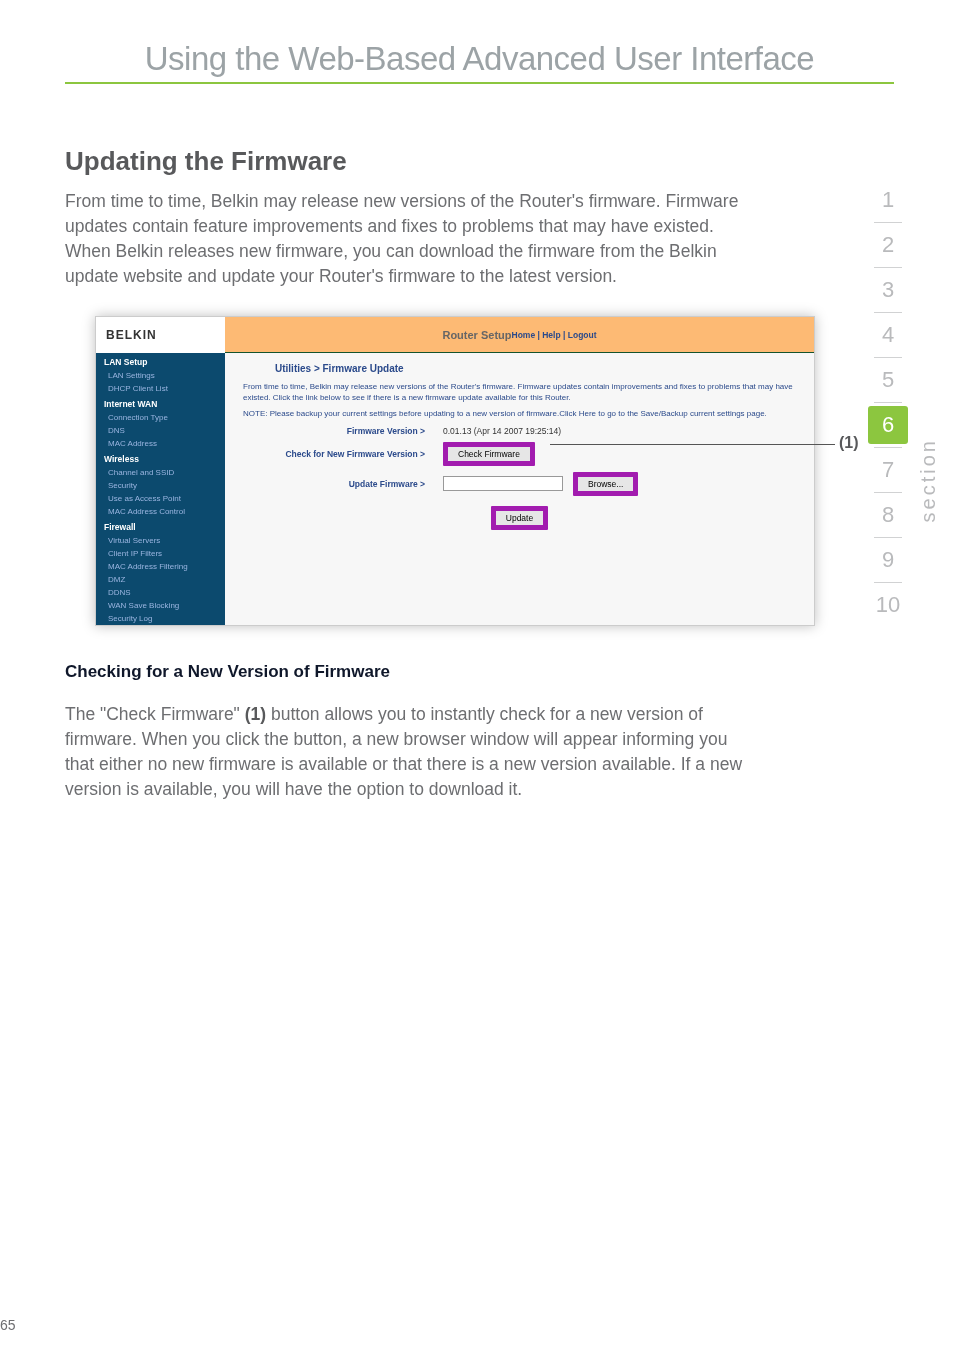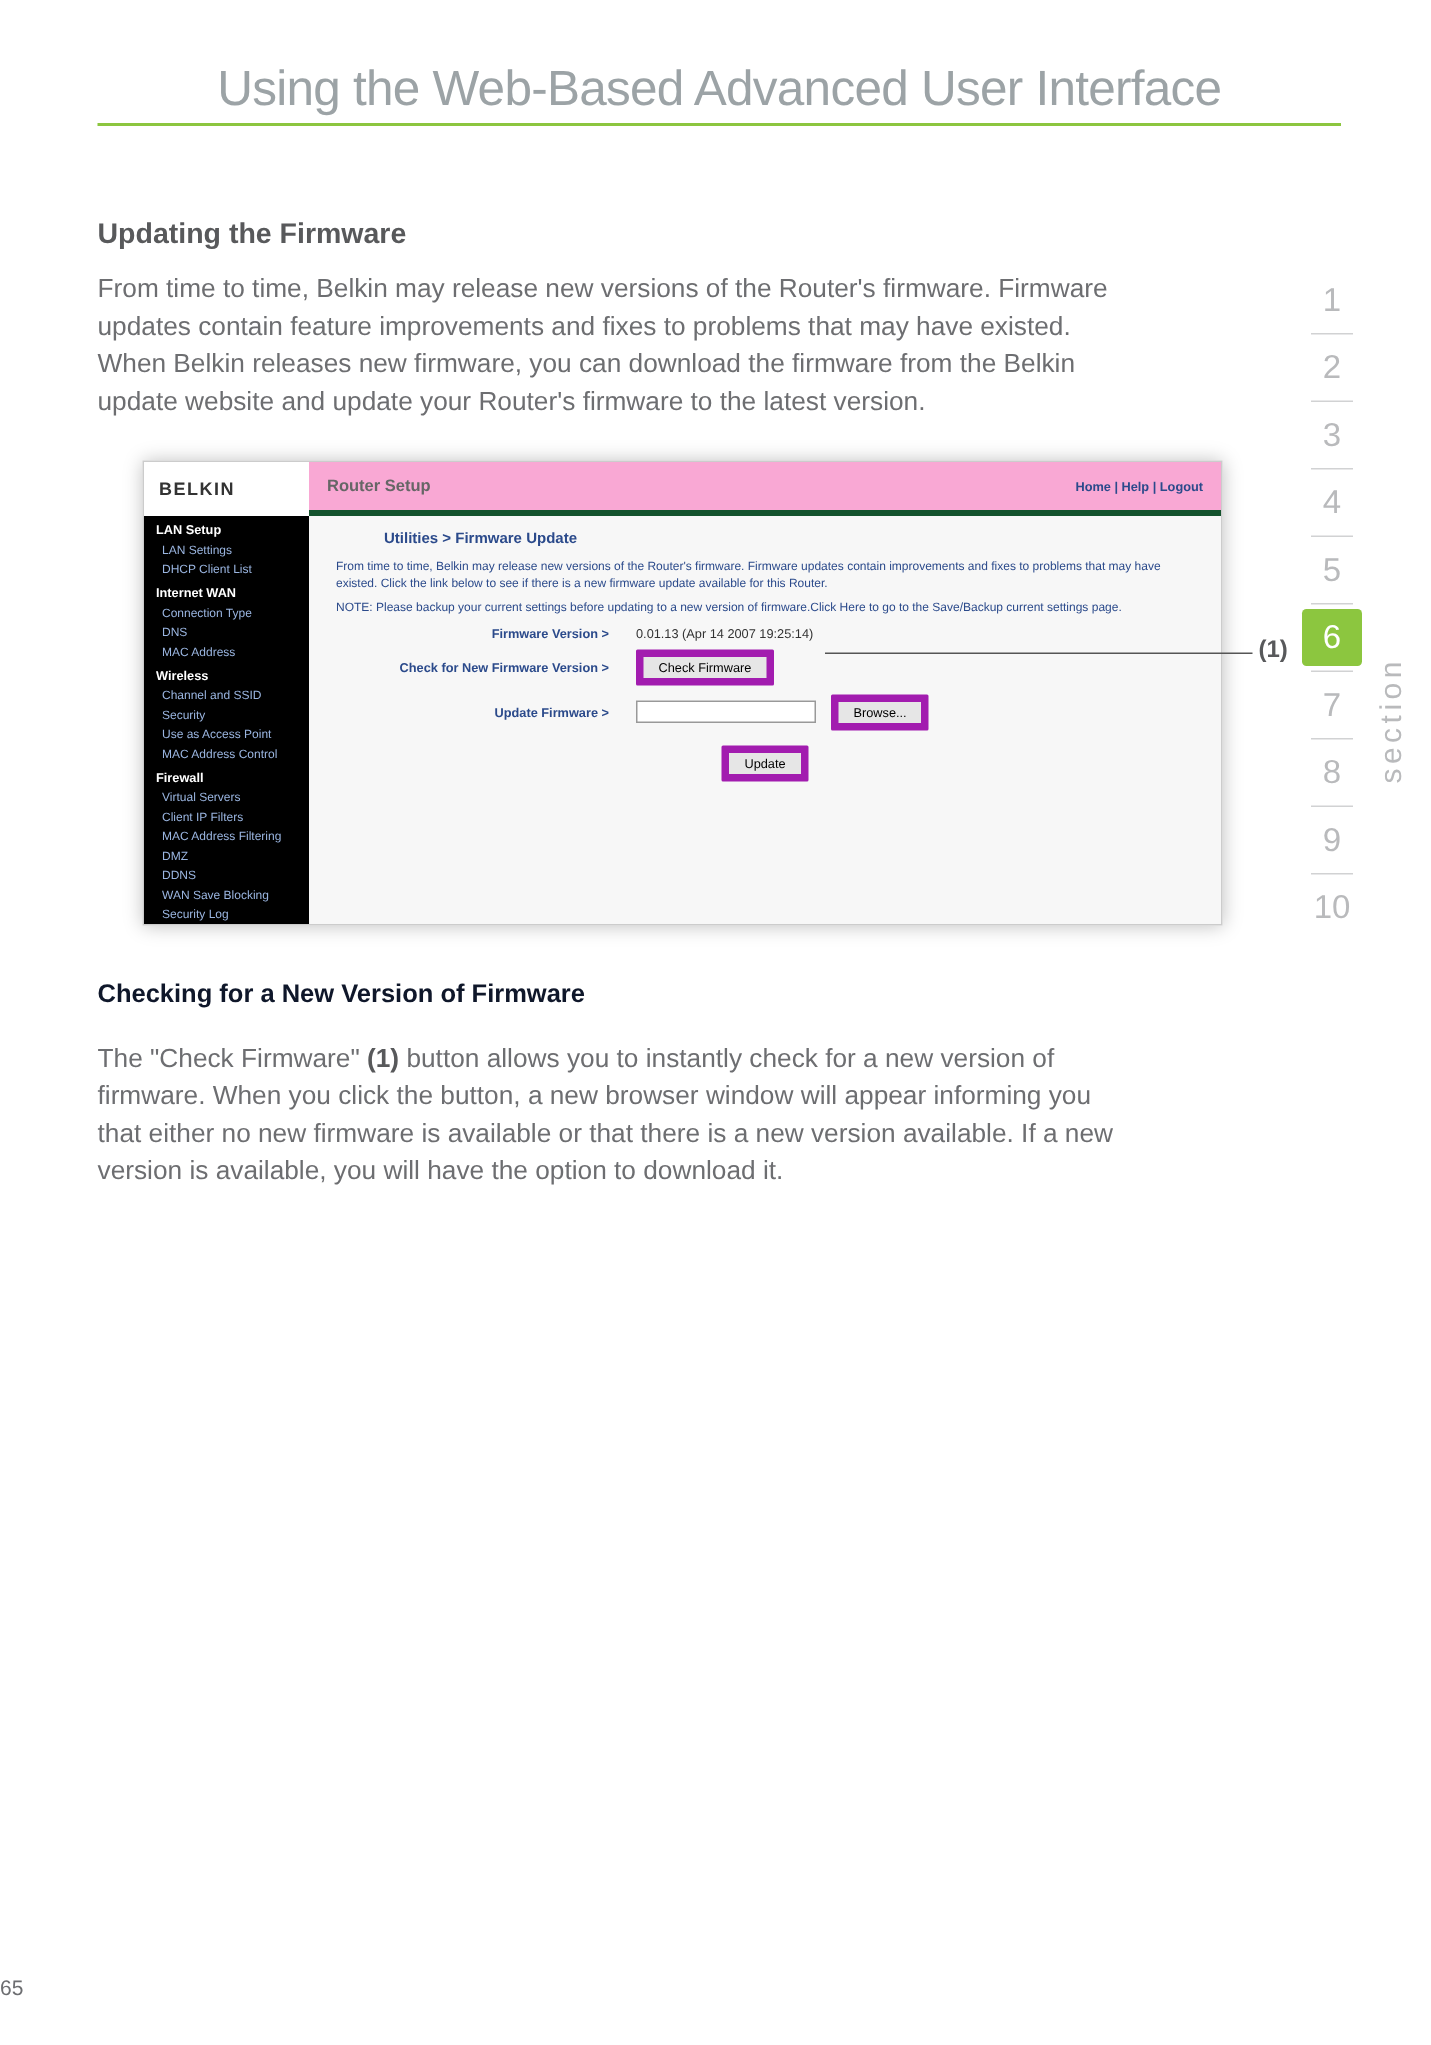--- a/index.html
+++ b/index.html
@@ -20,21 +20,21 @@
       letter-spacing: -0.5px;
       margin-bottom: 4px;
       text-align: center;
     }
     .title-underline {
       border-bottom: 2px solid #8cc63f;
       margin-bottom: 62px;
     }
     .section-heading {
       color: #58595b;
-      font-size: 19px;
+      font-size: 26px;
       font-weight: bold;
       margin-bottom: 12px;
     }
     .body-text {
       color: #6d6e71;
       font-size: 17.5px;
       line-height: 1.42;
       margin-bottom: 28px;
       max-width: 680px;
     }
@@ -94,22 +94,22 @@
       width: 720px;
     }
     .router-ui {
       background: #fff;
       border: 1px solid #ccc;
       box-shadow: 0 0 12px rgba(0,0,0,0.25);
       display: flex;
       font-size: 9px;
     }
     .ru-sidebar {
-      width: 110px;
-      background: #000000;
+      width: 129px;
+      background: #0c4a6e;
       color: #a8c0e8;
       padding: 0;
     }
     .ru-brandcell {
       background: #fff;
       height: 36px;
       display: flex;
       align-items: center;
       padding-left: 10px;
     }
@@ -129,27 +129,27 @@
       padding: 2px 8px 2px 12px;
       color: #9ab5e0;
       font-size: 8px;
       cursor: pointer;
     }
     .ru-main {
       flex: 1;
       background: #f7f7f7;
     }
     .ru-header {
-      background: #f9a8d4;
+      background: #fdba74;
       height: 36px;
       display: flex;
       align-items: center;
-      justify-content: space-between;
+      justify-content: center;
       padding: 0 12px;
-      border-bottom: 4px solid #14532d;
+      border-bottom: 1px solid #14532d;
     }
     .ru-header-title {
       color: #666;
       font-size: 11px;
       font-weight: bold;
     }
     .ru-header-links {
       color: #2b4a8b;
       font-size: 8.5px;
       font-weight: bold;

